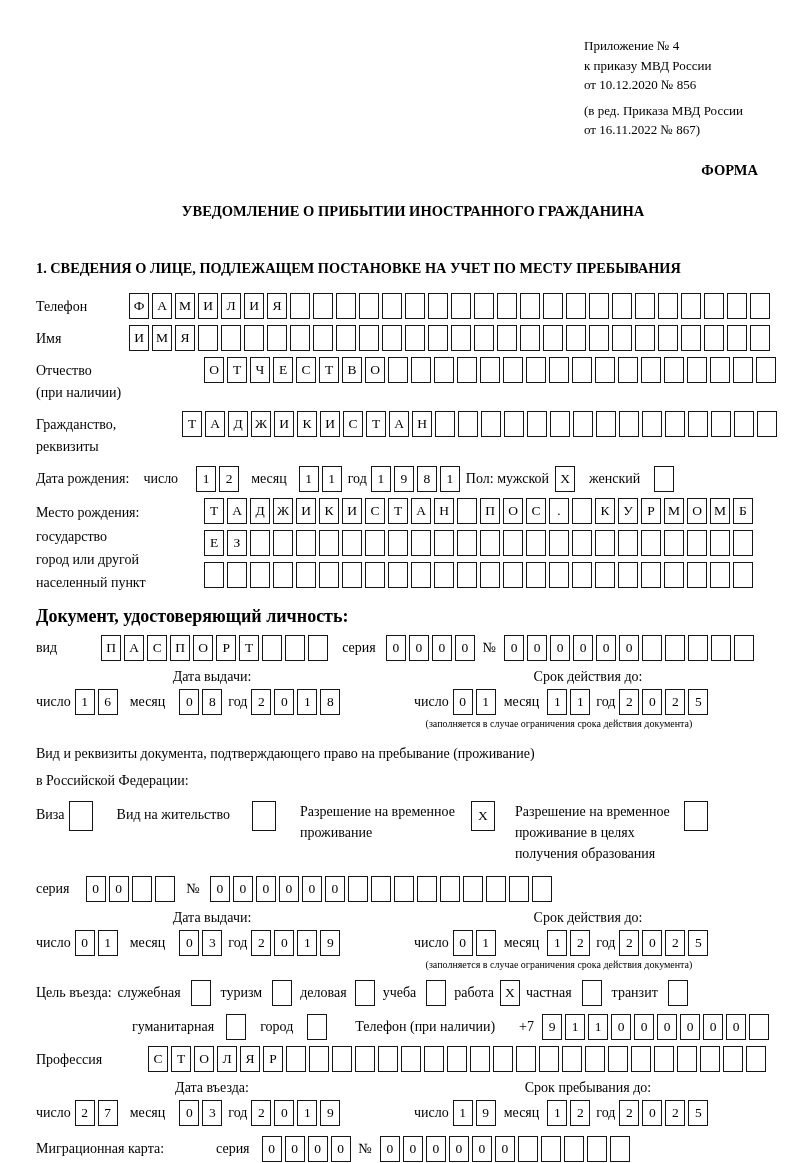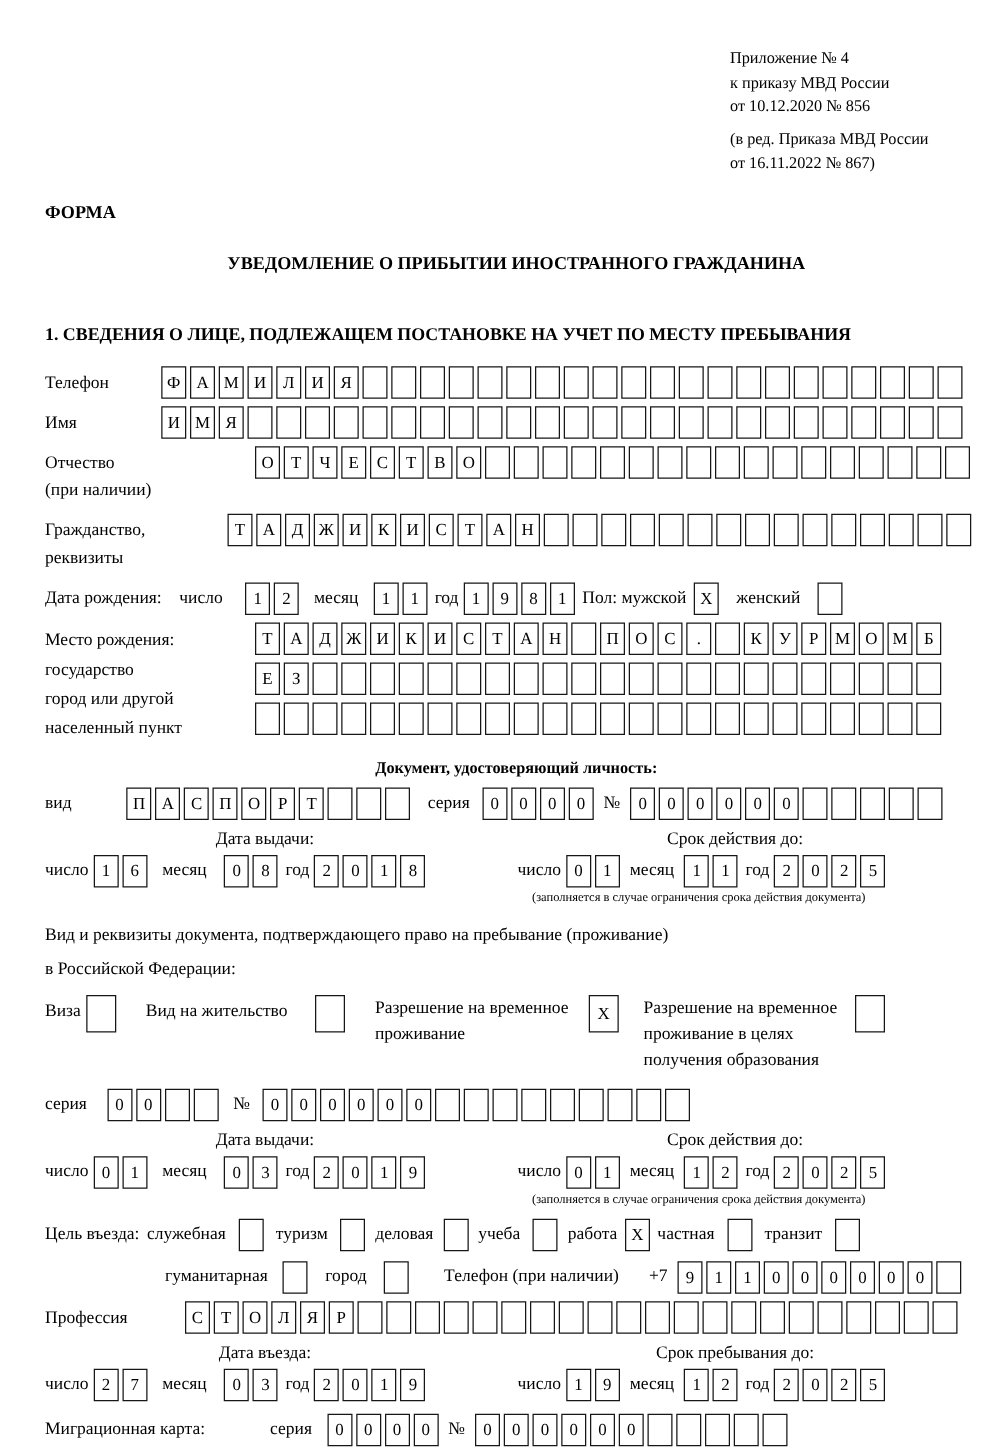--- a/index.html
+++ b/index.html
@@ -1,31 +1,31 @@
 <!DOCTYPE html>
 <html><head>
 <meta charset="utf-8">
 <style>
   html,body{margin:0;padding:0;background:#fff;}
   body{width:800px;min-height:1163px;font-family:"Liberation Serif","DejaVu Serif",serif;color:#000;font-size:14px;}
   .page{box-sizing:border-box;width:800px;min-height:1163px;padding:36px 10px 30px 36px;}
   .appendix{margin-left:548px;font-size:13px;line-height:1.5;}
-  .form-label{text-align:left;padding-right:32px;font-weight:bold;font-size:14.5px;margin-top:22px;}
+  .form-label{text-align:right;padding-right:32px;font-weight:bold;font-size:14.5px;margin-top:22px;}
   .title{ text-align:center;font-weight:bold;font-size:14.5px;line-height:1.75;margin-top:20px;}
   .blank-line{display:inline-block;width:62px;border-bottom:2px solid #333;height:12px;margin-left:10px;}
   .sec-heading{font-weight:bold;font-size:14.3px;margin-top:36px;}
   .frow{display:flex;align-items:flex-start;margin-top:6px;}
   .irow{display:flex;align-items:center;margin-top:8px;}
   .lbl{flex:none;line-height:1.6;padding-top:3px;}
   .cells{display:inline-flex;gap:3px;flex:none;}
   .cell{box-sizing:border-box;flex:none;width:20px;height:26px;border:1.7px solid #161616;display:inline-flex;align-items:center;justify-content:center;font-size:13.5px;background:#fff;}
   .cb{box-sizing:border-box;flex:none;width:20px;height:26px;border:1.7px solid #161616;display:inline-flex;align-items:center;justify-content:center;font-size:13.5px;}
   .cb.big{width:24px;height:30px;}
   .stack{display:flex;flex-direction:column;gap:6px;}
-  .doc-heading{text-align:center;font-weight:bold;font-size:13px;margin-top:12px;}
+  .doc-heading{font-weight:bold;font-size:18px;margin-top:12px;}
   .dates{display:flex;margin-top:8px;}
   .dhalf{flex:none;}
   .dtitle{text-align:center;margin-bottom:4px;}
   .drow{display:flex;align-items:center;}
   .dnote{margin-left:-60px;width:462px;text-align:center;font-size:10px;margin-top:3px;}
   .intro{margin-top:12px;line-height:1.9;}
   .ctr{text-align:left;line-height:1.5;flex:none;}
 </style>
 </head>
 <body>

